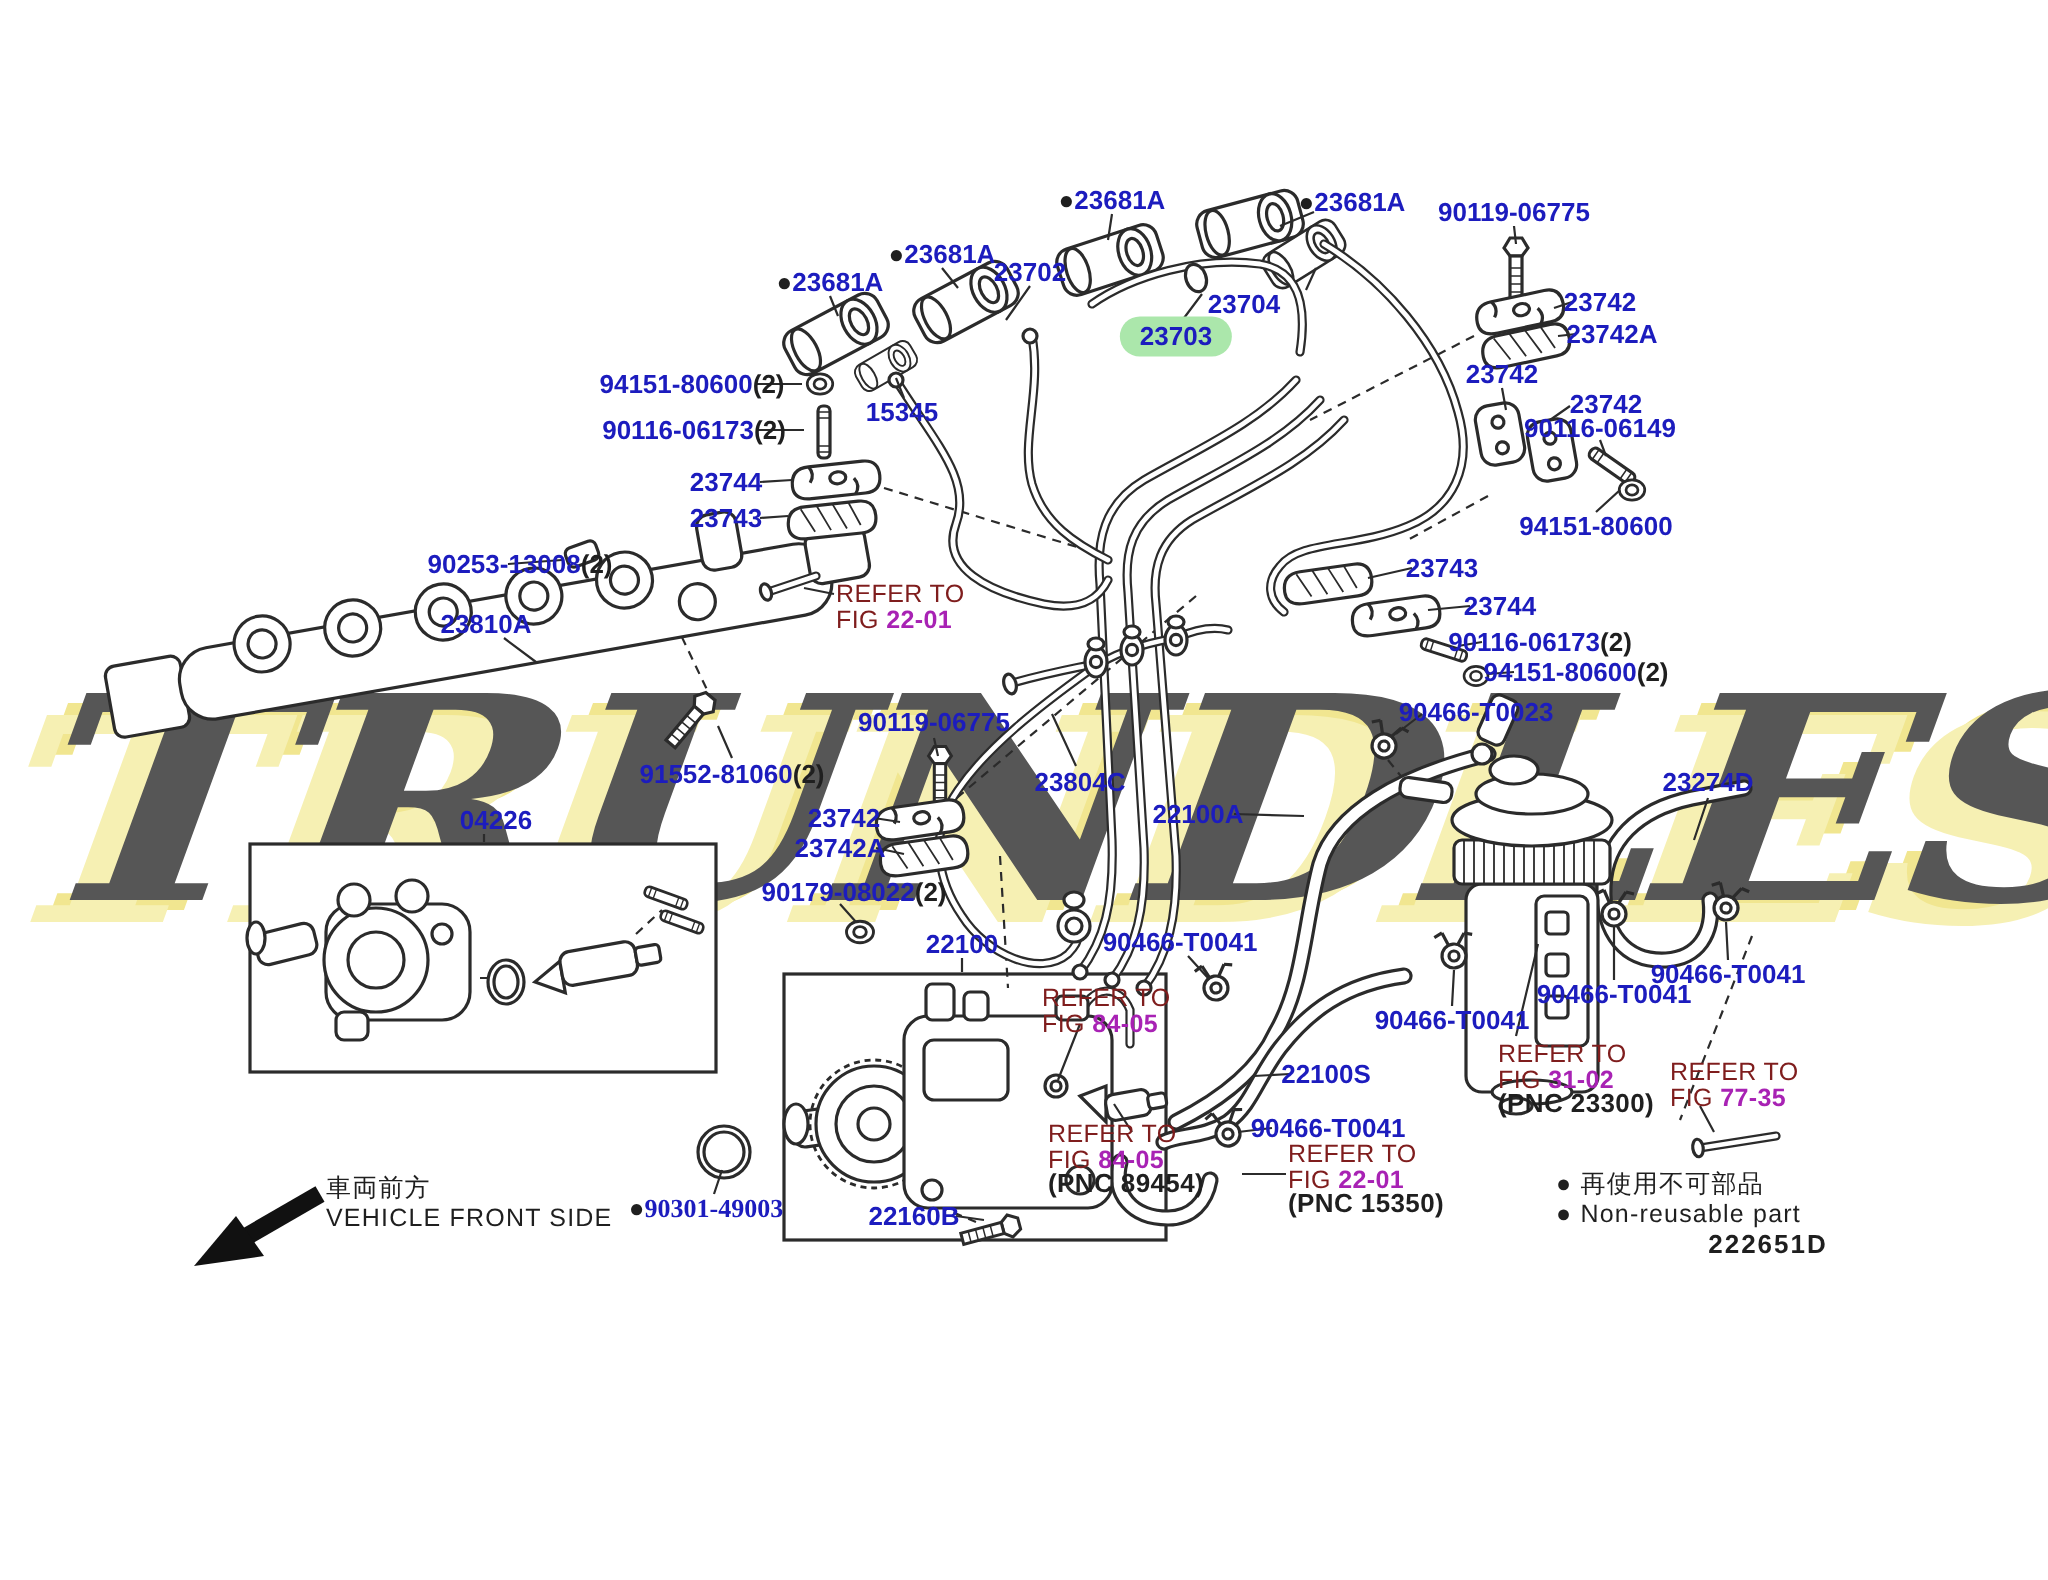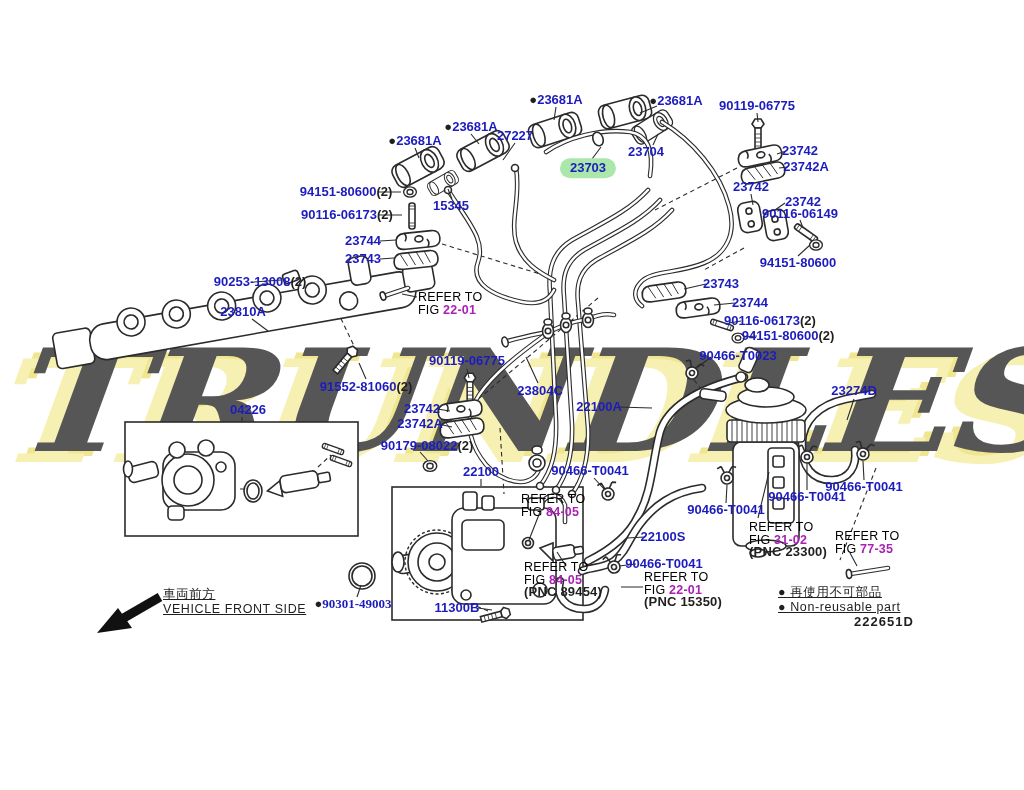--- a/index.html
+++ b/index.html
@@ -13,22 +13,22 @@
   #art{position:absolute;left:0;top:0;z-index:2;}
   #labels .lbl{position:absolute;z-index:3;font-weight:bold;font-size:13px;line-height:13.5px;
     white-space:nowrap;color:#1c1cbe;}
   #labels .lbl.center{transform:translate(-50%,-50%);text-align:center;}
   #labels .lbl .ln{display:block;}
   .seg-bl{color:#1c1cbe;}
   .seg-bk{color:#1f1f1f;}
   .seg-pu{color:#a822b4;font-weight:bold;}
   .seg-pnc{color:#1f1f1f;font-family:Liberation Sans, sans-serif;font-weight:bold;font-size:13px;}
   .lbl.refer .ln{font-weight:normal;color:#262626;font-size:12.5px;line-height:12.5px;letter-spacing:.2px;}
-  .lbl.refer .seg-bk{color:#000000;}
-  .lbl.note .ln{font-weight:normal;color:#1f1f1f;font-size:12.5px;line-height:15px;letter-spacing:.6px;text-decoration:underline;}
+  .lbl.refer .seg-bk{color:#7f1d1d;}
+  .lbl.note .ln{font-weight:normal;color:#1f1f1f;font-size:12.5px;line-height:15px;letter-spacing:.6px;}
   .lbl.code{font-weight:normal;font-size:13px;letter-spacing:1px;}
   .lbl.hl{background:#abe7ab;border-radius:12px;padding:3px 10px;}
   svg .ln1{stroke:#2b2b2b;stroke-width:1.6;fill:none;}
   svg .fw{fill:#ffffff;stroke:#2b2b2b;stroke-width:1.6;}
   svg .p4{stroke:#2b2b2b;stroke-width:4.6;fill:none;stroke-linecap:round;}
   svg .p2{stroke:#ffffff;stroke-width:2.4;fill:none;stroke-linecap:round;}
   svg .t8{stroke:#2b2b2b;stroke-width:8.6;fill:none;stroke-linecap:round;}
   svg .t5{stroke:#ffffff;stroke-width:5.4;fill:none;stroke-linecap:round;}
   svg .lead{stroke:#2b2b2b;stroke-width:1.1;fill:none;}
   svg .dash{stroke:#2b2b2b;stroke-width:1.1;fill:none;stroke-dasharray:4.5,3.5;}
@@ -311,32 +311,32 @@
   </svg>
 
   <div id="labels">
       <div class="lbl center" style="left: 415px; top: 141px;">
         <span class="ln"><span class="seg-bk">●</span><span class="seg-bl">23681A</span></span>
       </div>
       <div class="lbl center" style="left: 471px; top: 127px;">
         <span class="ln"><span class="seg-bk">●</span><span class="seg-bl">23681A</span></span>
       </div>
       <div class="lbl center" style="left: 515px; top: 136px;">
-        <span class="ln"><span class="seg-bl">27227</span></span>
+        <span class="ln"><span class="seg-bl">23702</span></span>
       </div>
       <div class="lbl center" style="left: 556px; top: 100px;">
         <span class="ln"><span class="seg-bk">●</span><span class="seg-bl">23681A</span></span>
       </div>
       <div class="lbl center" style="left: 676px; top: 101px;">
         <span class="ln"><span class="seg-bk">●</span><span class="seg-bl">23681A</span></span>
       </div>
       <div class="lbl center" style="left: 757px; top: 106px;">
         <span class="ln"><span class="seg-bl">90119-06775</span></span>
       </div>
-      <div class="lbl center" style="left: 646px; top: 152px;">
+      <div class="lbl center" style="left: 622px; top: 152px;">
         <span class="ln"><span class="seg-bl">23704</span></span>
       </div>
       <div class="lbl center hl" style="left: 588px; top: 168px;">
         <span class="ln"><span class="seg-bl">23703</span></span>
       </div>
       <div class="lbl center" style="left: 800px; top: 151px;">
         <span class="ln"><span class="seg-bl">23742</span></span>
       </div>
       <div class="lbl center" style="left: 806px; top: 167px;">
         <span class="ln"><span class="seg-bl">23742A</span></span>
@@ -429,21 +429,21 @@
       <div class="lbl left refer" style="left: 521px; top: 493px;">
         <span class="ln"><span class="seg-bk">REFER TO</span></span>
         <span class="ln"><span class="seg-bk">FIG </span><span class="seg-pu">84-05</span></span>
       </div>
       <div class="lbl left refer" style="left: 524px; top: 561px;">
         <span class="ln"><span class="seg-bk">REFER TO</span></span>
         <span class="ln"><span class="seg-bk">FIG </span><span class="seg-pu">84-05</span></span>
         <span class="ln"><span class="seg-pnc">(PNC 89454)</span></span>
       </div>
       <div class="lbl center" style="left: 457px; top: 608px;">
-        <span class="ln"><span class="seg-bl">11300B</span></span>
+        <span class="ln"><span class="seg-bl">22160B</span></span>
       </div>
       <div class="lbl center" style="left: 726px; top: 510px;">
         <span class="ln"><span class="seg-bl">90466-T0041</span></span>
       </div>
       <div class="lbl center" style="left: 663px; top: 537px;">
         <span class="ln"><span class="seg-bl">22100S</span></span>
       </div>
       <div class="lbl center" style="left: 664px; top: 564px;">
         <span class="ln"><span class="seg-bl">90466-T0041</span></span>
       </div>

